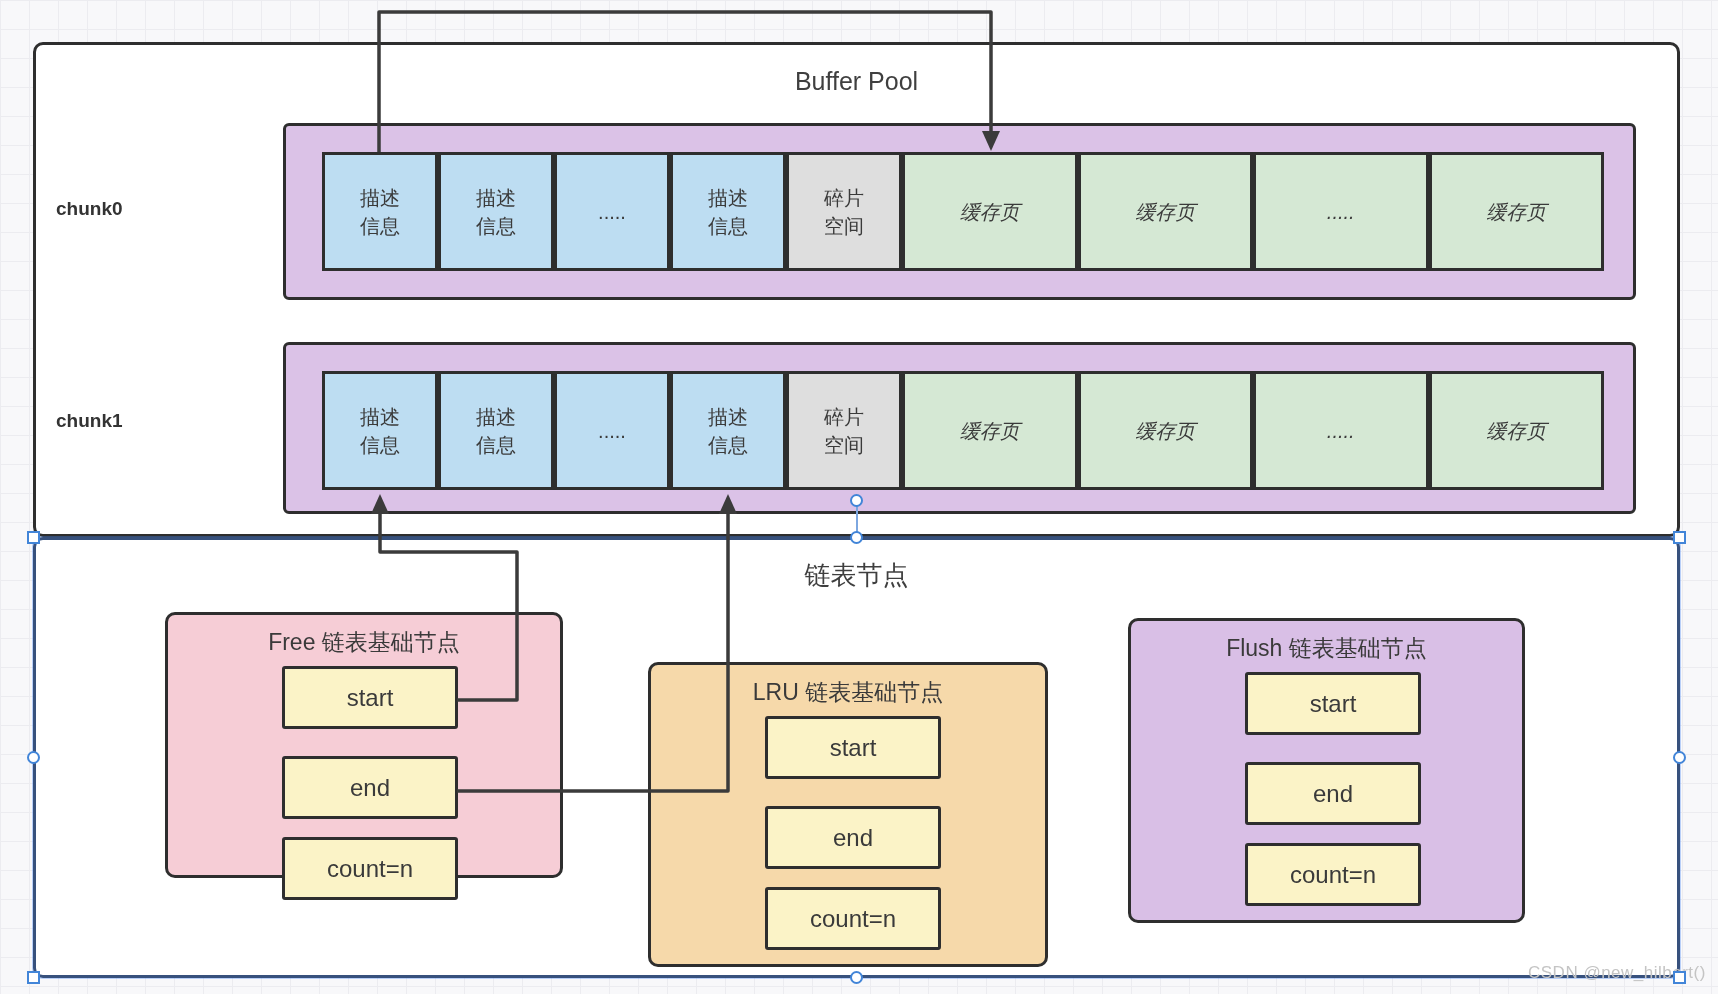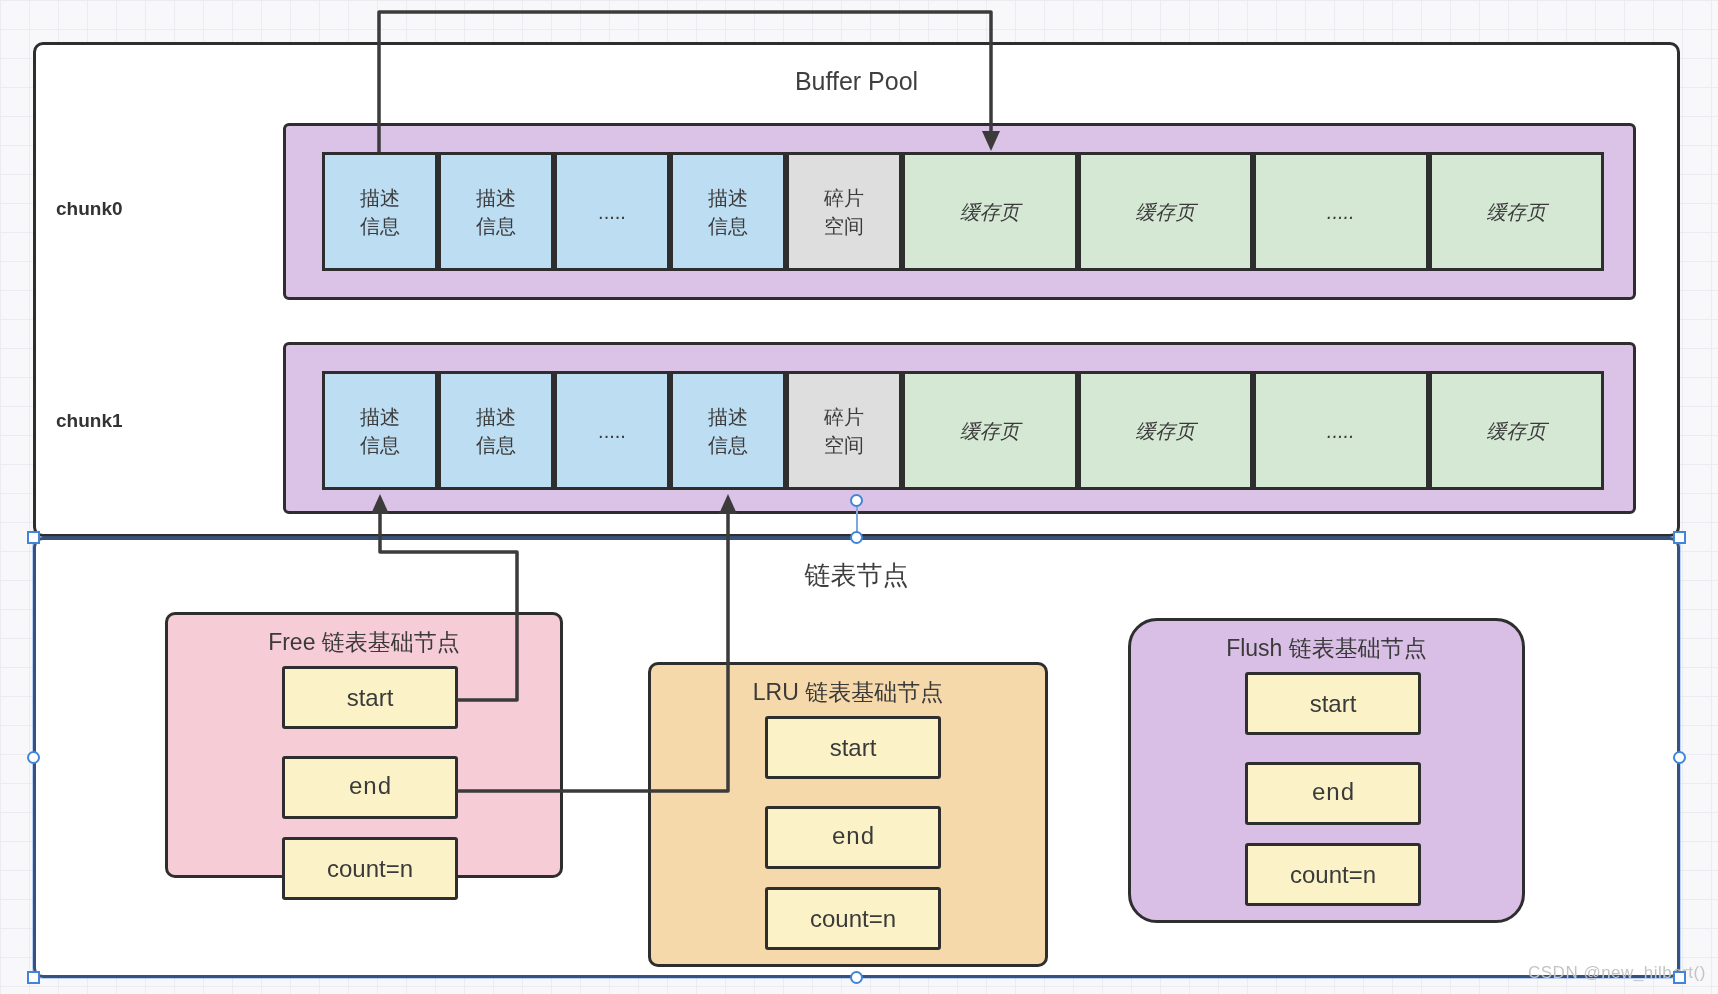--- a/index.html
+++ b/index.html
@@ -80,21 +80,21 @@
   .field{
     position:absolute;left:114px;width:176px;height:63px;
     background:#fbf3c7;
     border:3.5px solid #2e2e2e;
     border-radius:3px;
     display:flex;align-items:center;justify-content:center;
     font-size:24px;color:#3a3a3a;
     box-sizing:border-box;
   }
   .f-start{top:51px;}
-  .f-end{top:141px;font-family:Liberation Mono, monospace;}
+  .f-end{top:141px;}
   .f-count{top:222px;}
 
   
   #connector-layer{position:absolute;left:0;top:0;pointer-events:none;}
   #connector-layer path, #connector-layer polygon{pointer-events:auto;}
 
   
   .handle-sq{
     position:absolute;width:13px;height:13px;
     background:#fff;border:2px solid #4285d8;
@@ -173,21 +173,21 @@
     <div class="field f-count">count=n</div>
   </div>
 
   <div class="abs nodebox node-lru" style="left:648px;top:618px;width:400px;height:305px;margin-top:44px;">
     <div class="node-title">LRU 链表基础节点</div>
     <div class="field f-start">start</div>
     <div class="field f-end">end</div>
     <div class="field f-count">count=n</div>
   </div>
 
-  <div class="abs nodebox node-flush" style="left:1128px;top:618px;width:397px;height:305px;border-radius:29px;">
+  <div class="abs nodebox node-flush" style="left:1128px;top:618px;width:397px;height:305px;">
     <div class="node-title">Flush 链表基础节点</div>
     <div class="field f-start">start</div>
     <div class="field f-end">end</div>
     <div class="field f-count">count=n</div>
   </div>
 
   <svg id="connector-layer" width="1718" height="994" viewBox="0 0 1718 994">
     <g stroke="#3b3b3b" stroke-width="3.5" fill="none" stroke-linejoin="round">
       <path d="M379,152 L379,12 L991,12 L991,133"></path>
       <path d="M457,700 L517,700 L517,552 L380,552 L380,512"></path>

